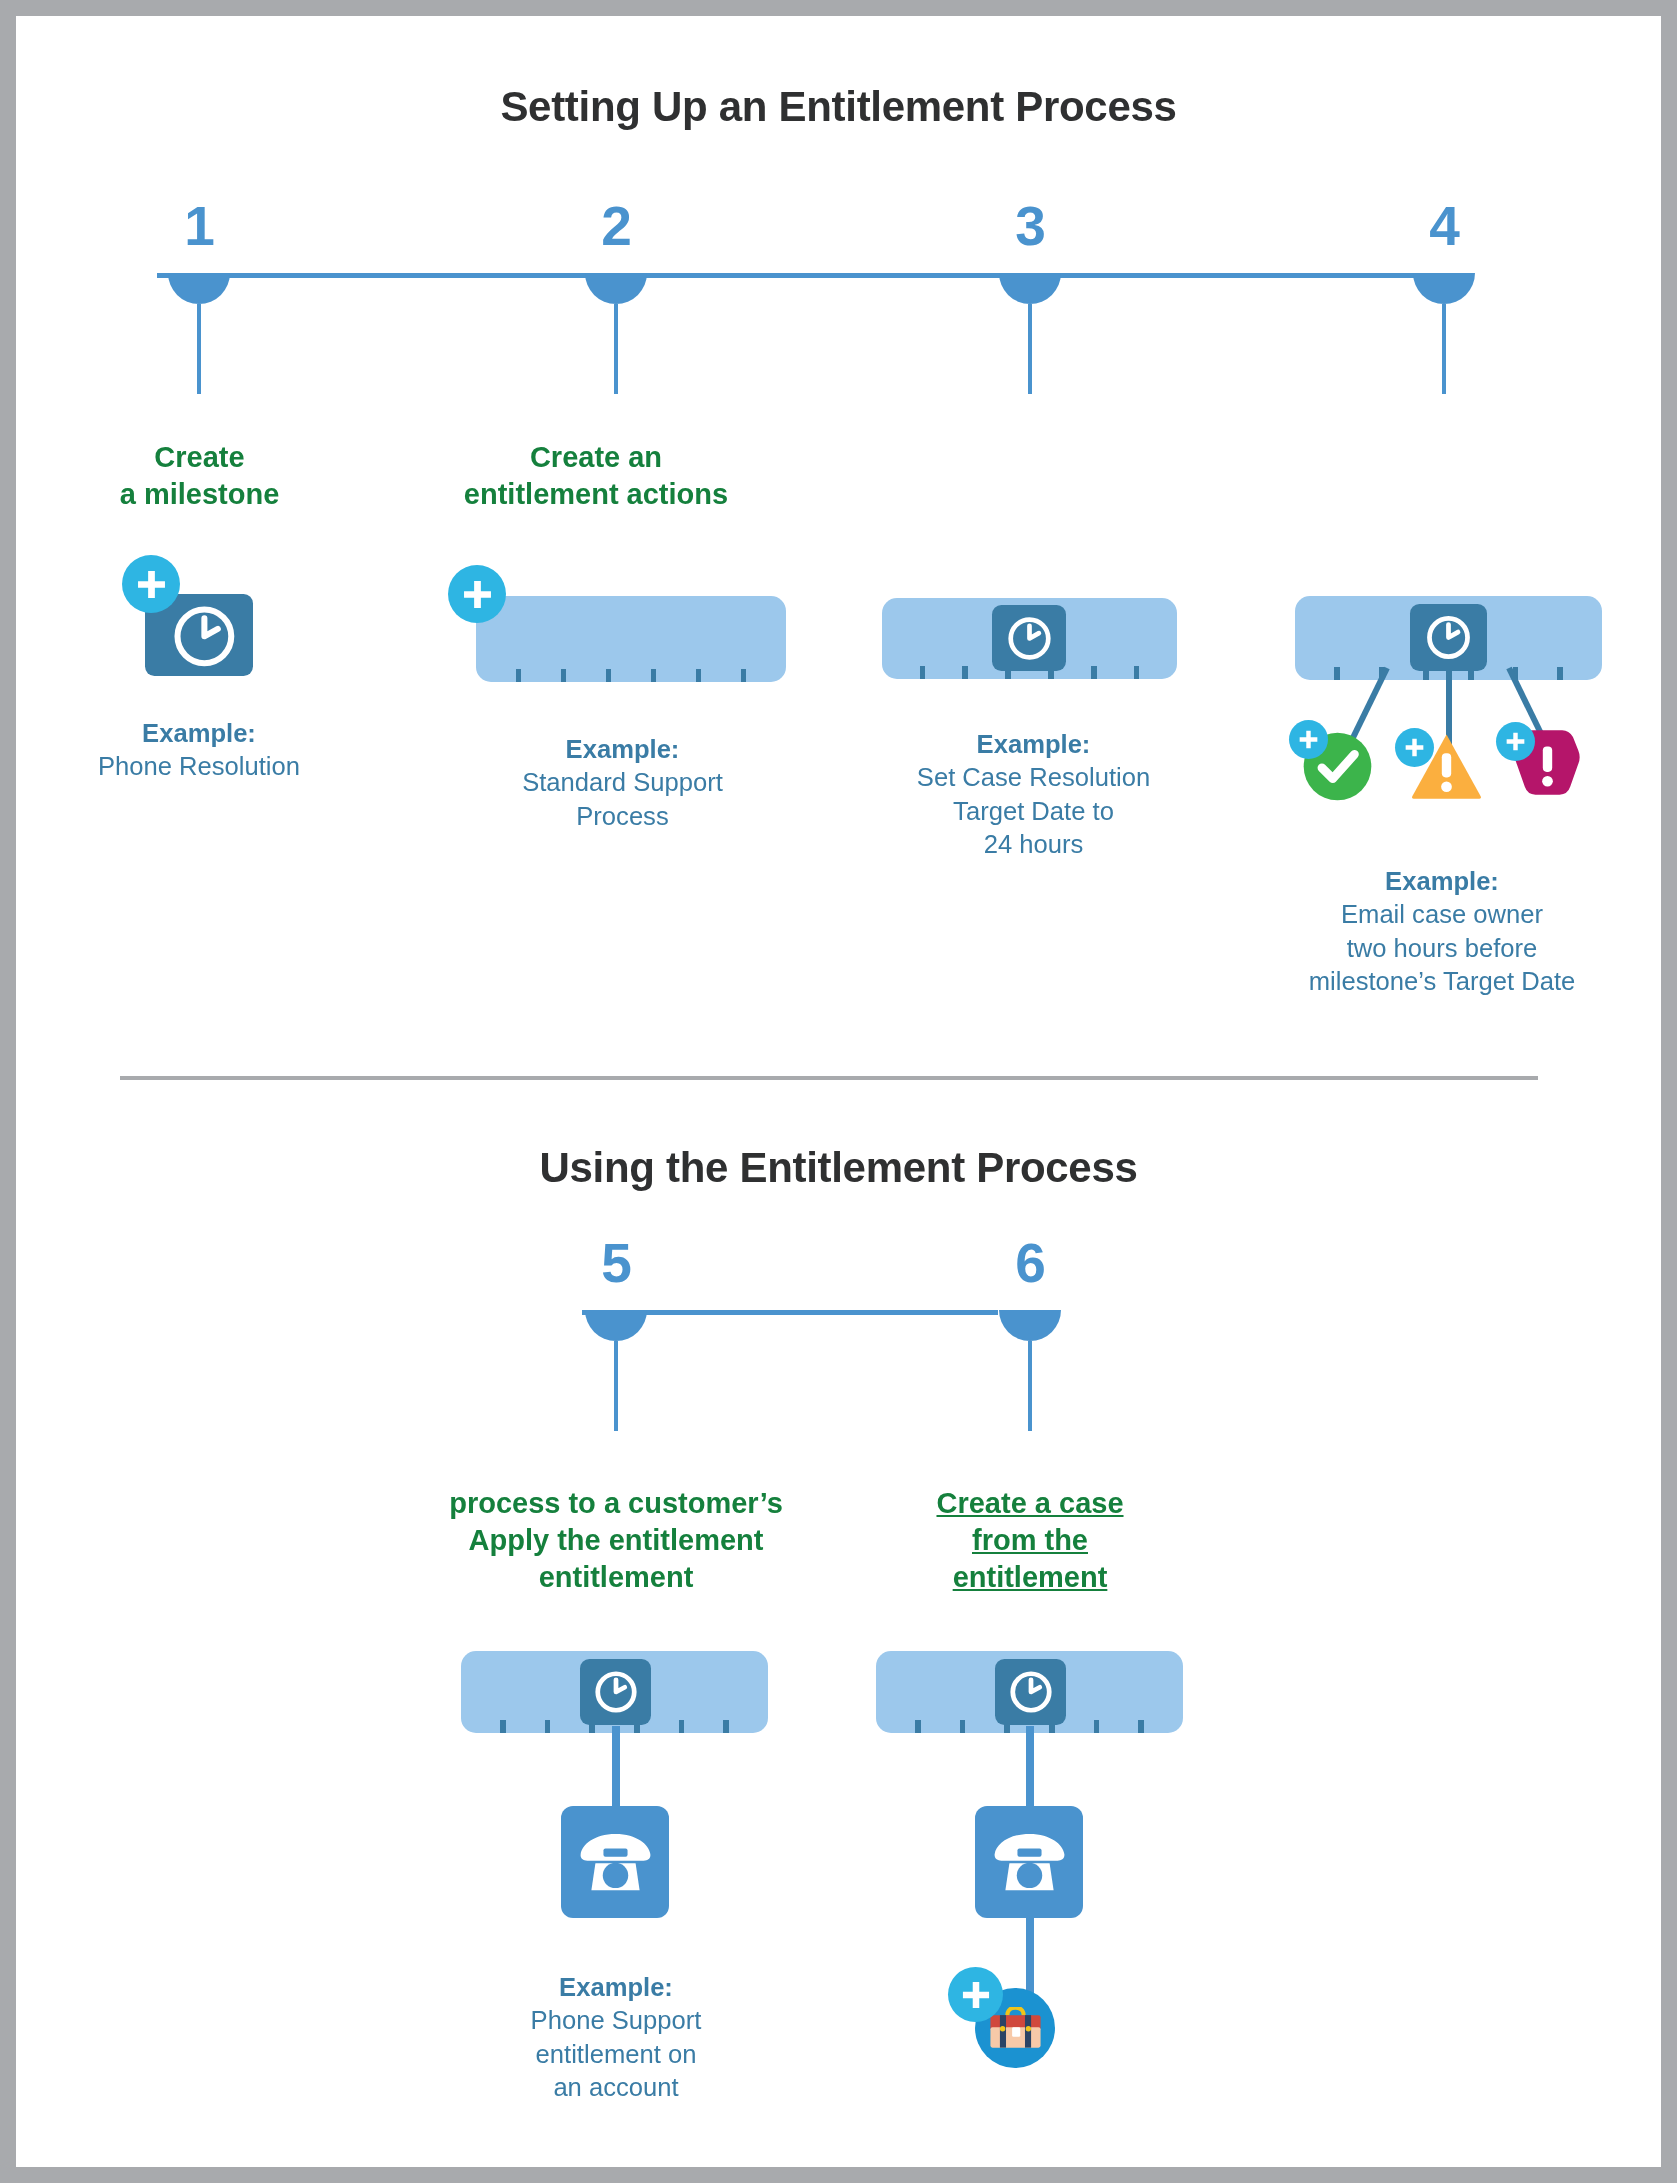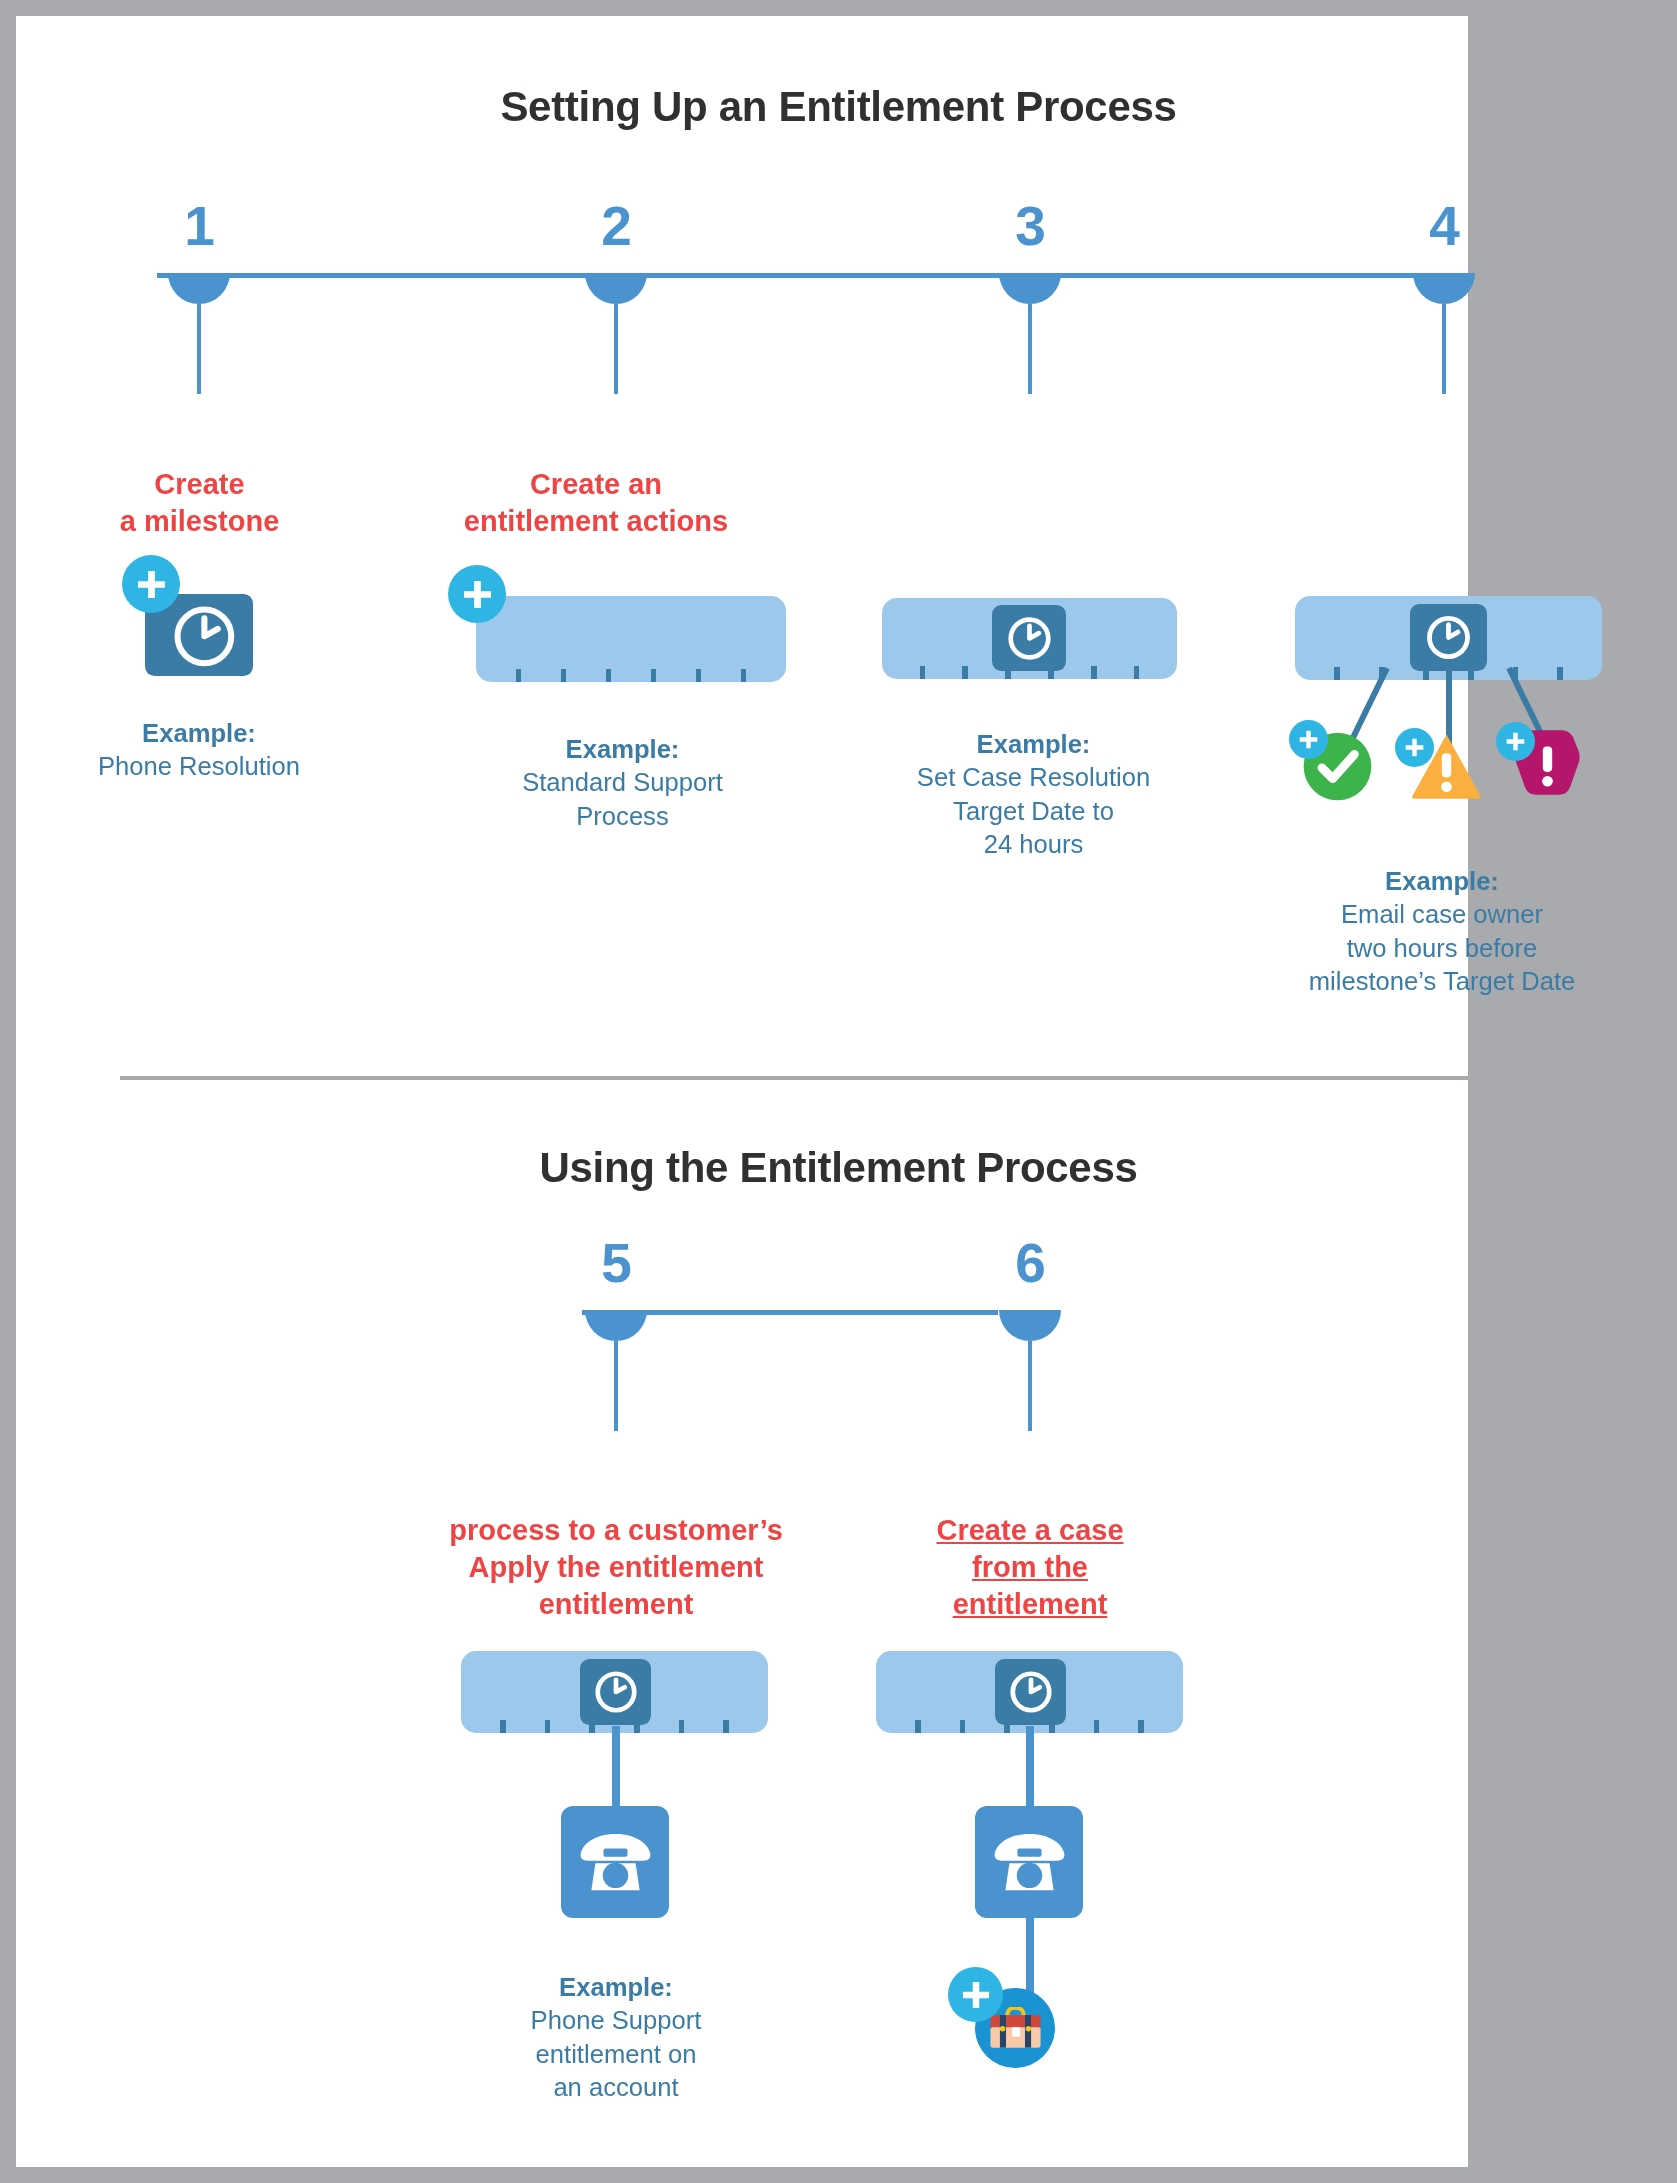--- a/index.html
+++ b/index.html
@@ -10,21 +10,21 @@
   body {
     width: 1678px;
     height: 2183px;
     font-family: "Liberation Sans", sans-serif;
     overflow: hidden;
   }
   .page {
     position: absolute;
     left: 16px;
     top: 16px;
-    width: 1452px;
+    width: 1645px;
     height: 2151px;
     background: #ffffff;
   }
 
   
   .section-title {
     position: absolute;
     left: 0;
     width: 1645px;
     text-align: center;
@@ -80,23 +80,22 @@
     width: 4px;
     background: #4a93ce;
   }
 
   
   .step-head {
     position: absolute;
     text-align: center;
     font-size: 29px;
     font-weight: bold;
-    color: #ef4444;
+    color: #15803d;
     line-height: 1.28;
-    margin-top: 27px;
   }
   .example {
     position: absolute;
     text-align: center;
     font-size: 25.6px;
     line-height: 1.3;
     color: #3a7ca5;
   }
   .example .lab {
     display: block;

